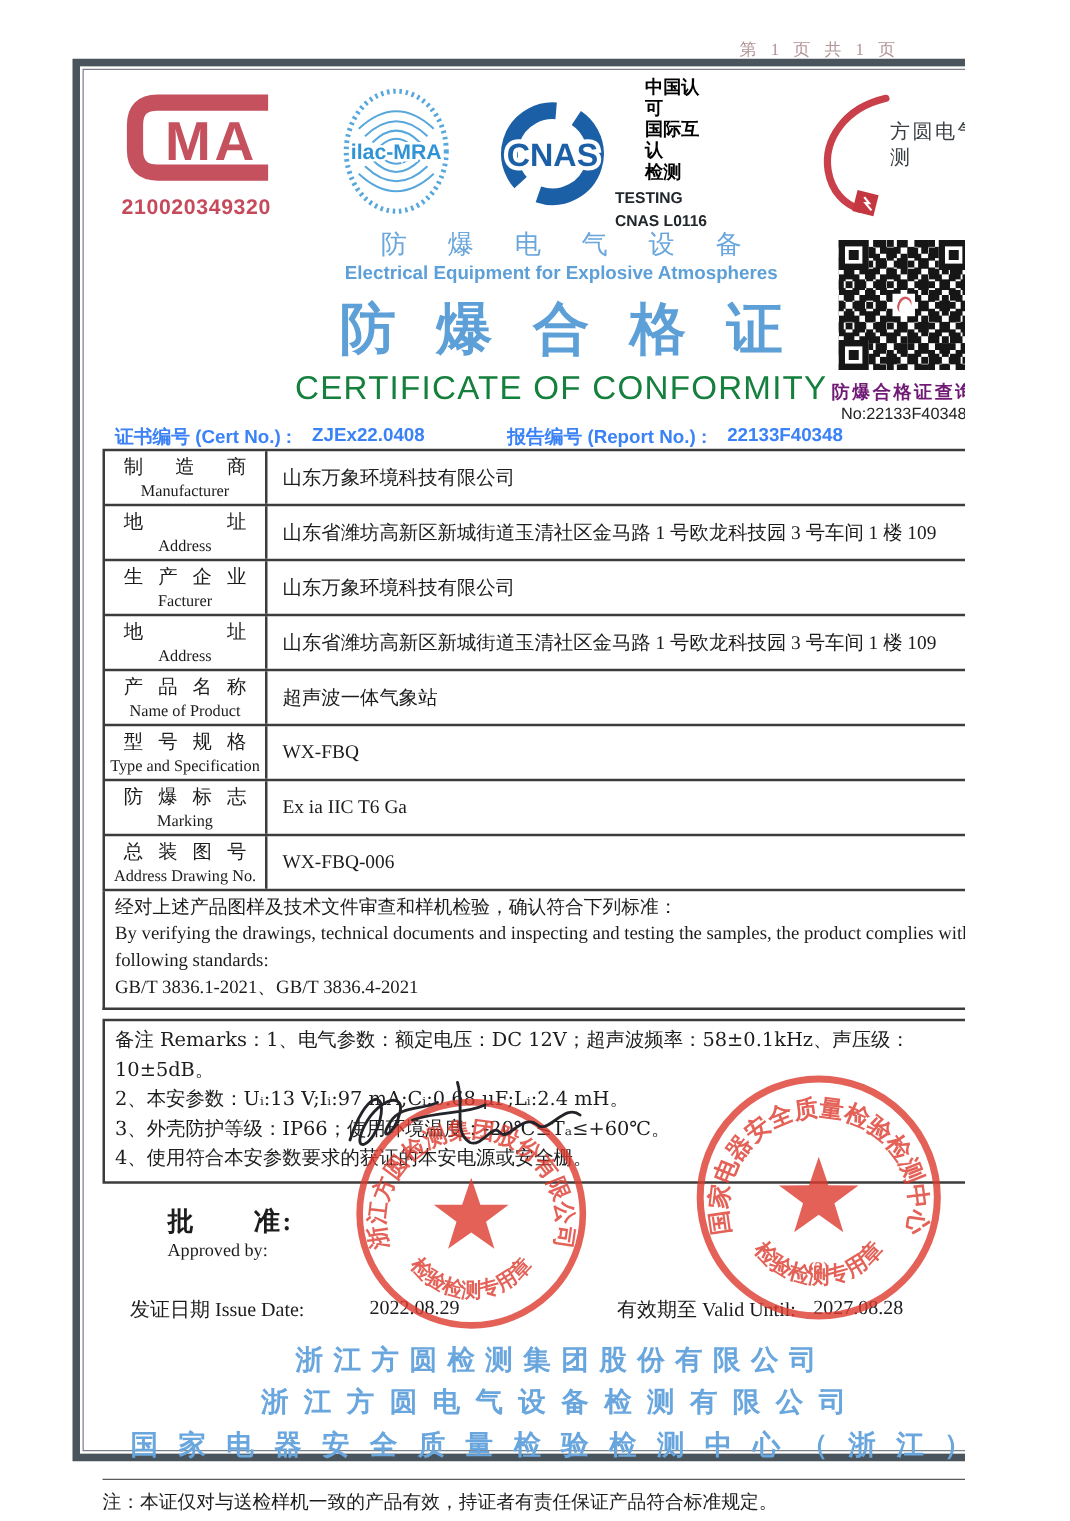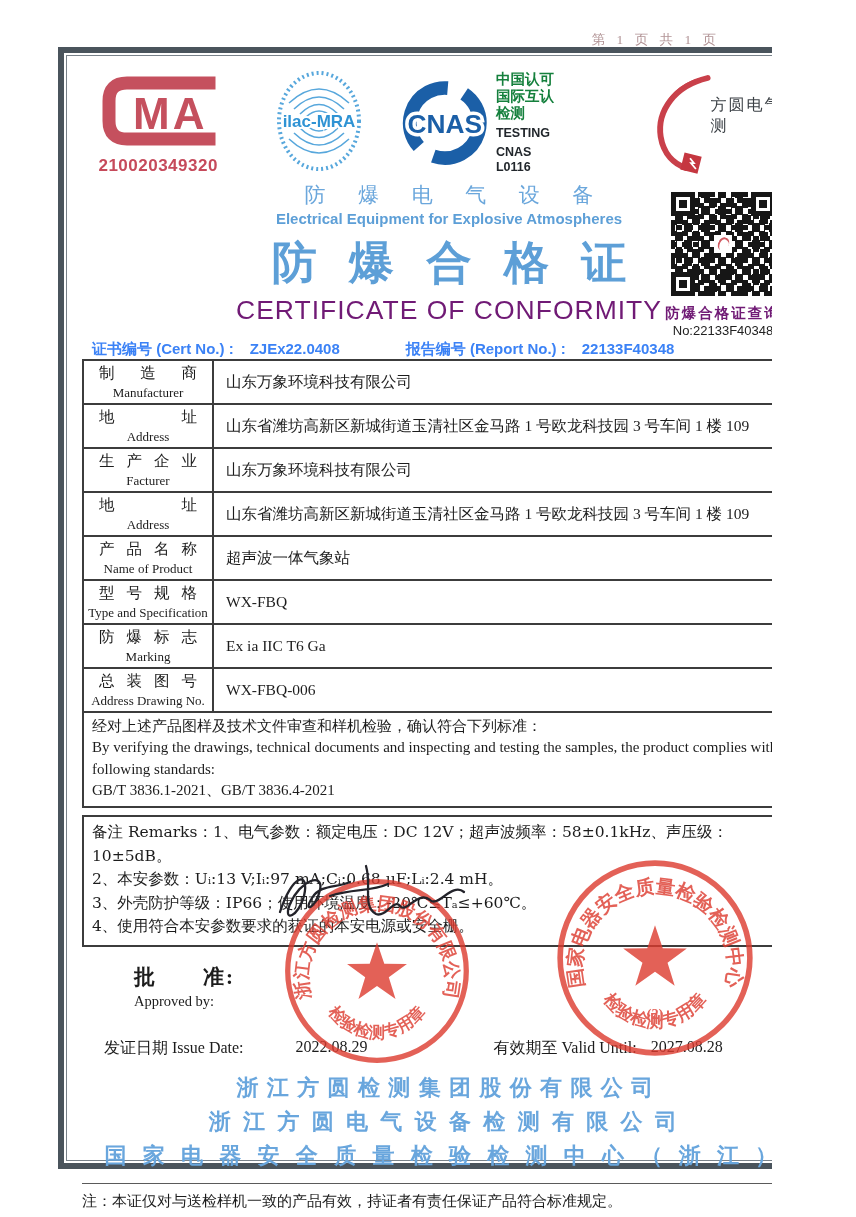--- a/index.html
+++ b/index.html
@@ -13,33 +13,33 @@
          box-shadow:inset 0 0 0 2px #fff, inset 0 0 0 3px #79828a;}
   .inner{position:relative;padding:10px 18px 0;height:100%;box-sizing:border-box;}
   
   .logos-row{display:flex;align-items:center;margin-top:8px;height:104px;gap:21px;}
   .cma-block{width:140px;margin-left:8px;text-align:center;}
   .cma-number{font-family:"Liberation Sans","DejaVu Sans",sans-serif;font-weight:bold;
               color:#c64a5b;font-size:17px;letter-spacing:0.5px;margin-top:1px;}
   .ilac-block{margin-left:26px;}
   .cnas-block{display:flex;align-items:center;margin-left:14px;}
   .cnas-side{margin-left:6px;font-family:"Liberation Sans","DejaVu Sans",sans-serif;}
-  .cnas-cn{color:#15803d;font-size:14.5px;line-height:17px;font-weight:bold;}
+  .cnas-cn{color:#000000;font-size:14.5px;line-height:17px;font-weight:bold;margin-left:24px;}
   .cnas-en{color:#22272c;font-size:12.5px;font-weight:bold;line-height:15px;margin-top:4px;}
   .fy-block{display:flex;align-items:center;margin-left:58px;}
   .fy-text{font-family:"Liberation Sans","DejaVu Sans",sans-serif;font-size:16px;color:#3a3f44;
            letter-spacing:2px;margin-left:-30px;margin-top:-14px;}
   
   .title-block{text-align:center;margin-top:6px;color:#64a2d8;
                font-family:"Liberation Sans","DejaVu Sans",sans-serif;}
   .t-cn-small{font-size:21px;letter-spacing:1.55em;padding-left:1.55em;color:#6ba7dc;}
   .t-en-small{font-size:15px;font-weight:bold;margin-top:1px;color:#5d9fd7;}
   .t-cn-large{font-size:45px;font-weight:bold;letter-spacing:0.72em;padding-left:0.72em;
               margin-top:6px;color:#5d9fd7;}
-  .t-en-large{font-size:26.5px;font-weight:500;letter-spacing:1px;margin-top:2px;color:#701a75;}
+  .t-en-large{font-size:26.5px;font-weight:500;letter-spacing:1px;margin-top:2px;color:#15803d;}
   
   .qr-block{position:absolute;left:662px;top:188px;width:122px;text-align:center;z-index:2;}
   .qr{position:relative;width:104px;height:104px;margin:0 auto;background:#fff;padding:4px;}
   .qr-noise{width:104px;height:104px;
     background:
       repeating-conic-gradient(#161616 0% 25%, rgba(0,0,0,0) 0% 50%) 0 0/11px 11px,
       repeating-conic-gradient(rgba(0,0,0,0) 0% 25%, #161616 0% 50%) 4px 6px/17px 17px,
       #fff;}
   .finder{position:absolute;width:14px;height:14px;border:5px solid #161616;background:#fff;
           box-shadow:inset 0 0 0 3px #fff, inset 0 0 0 12px #161616;}

